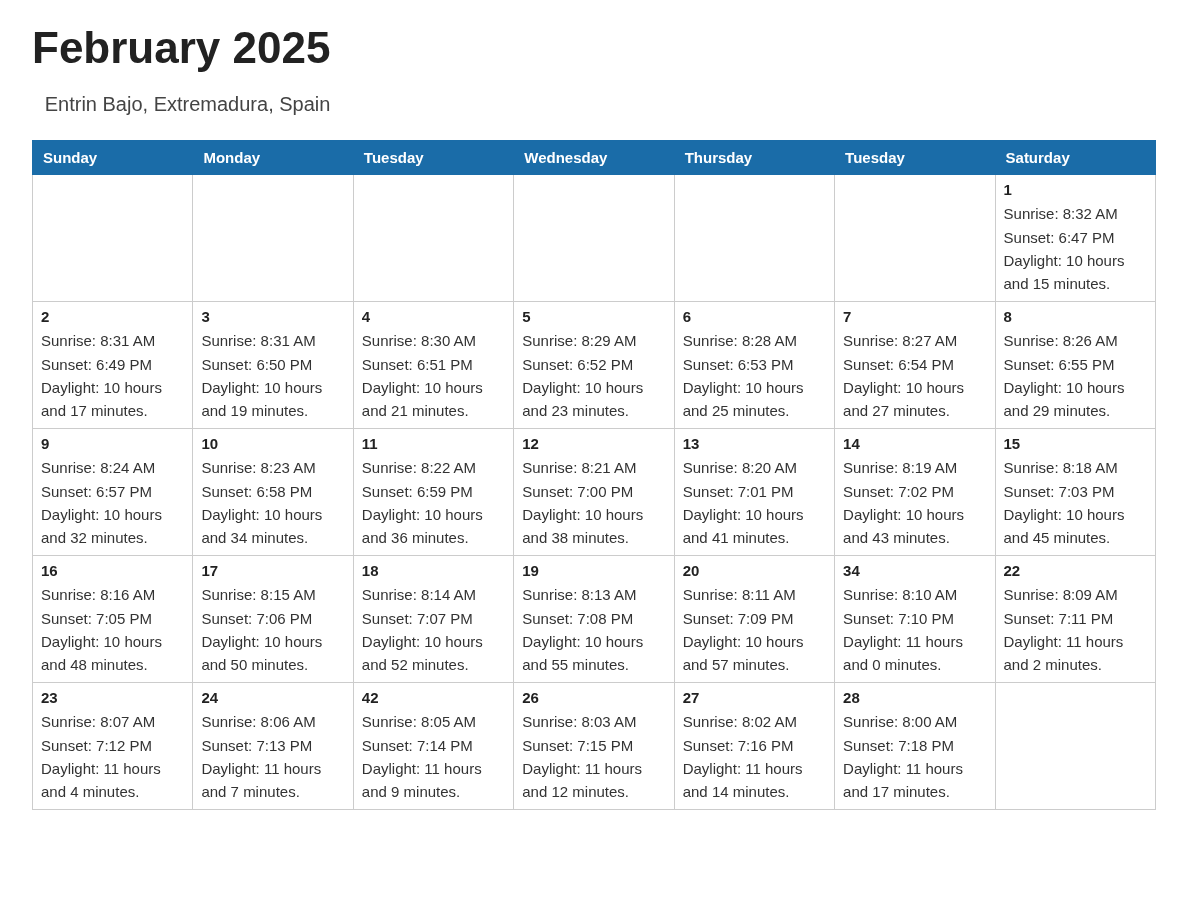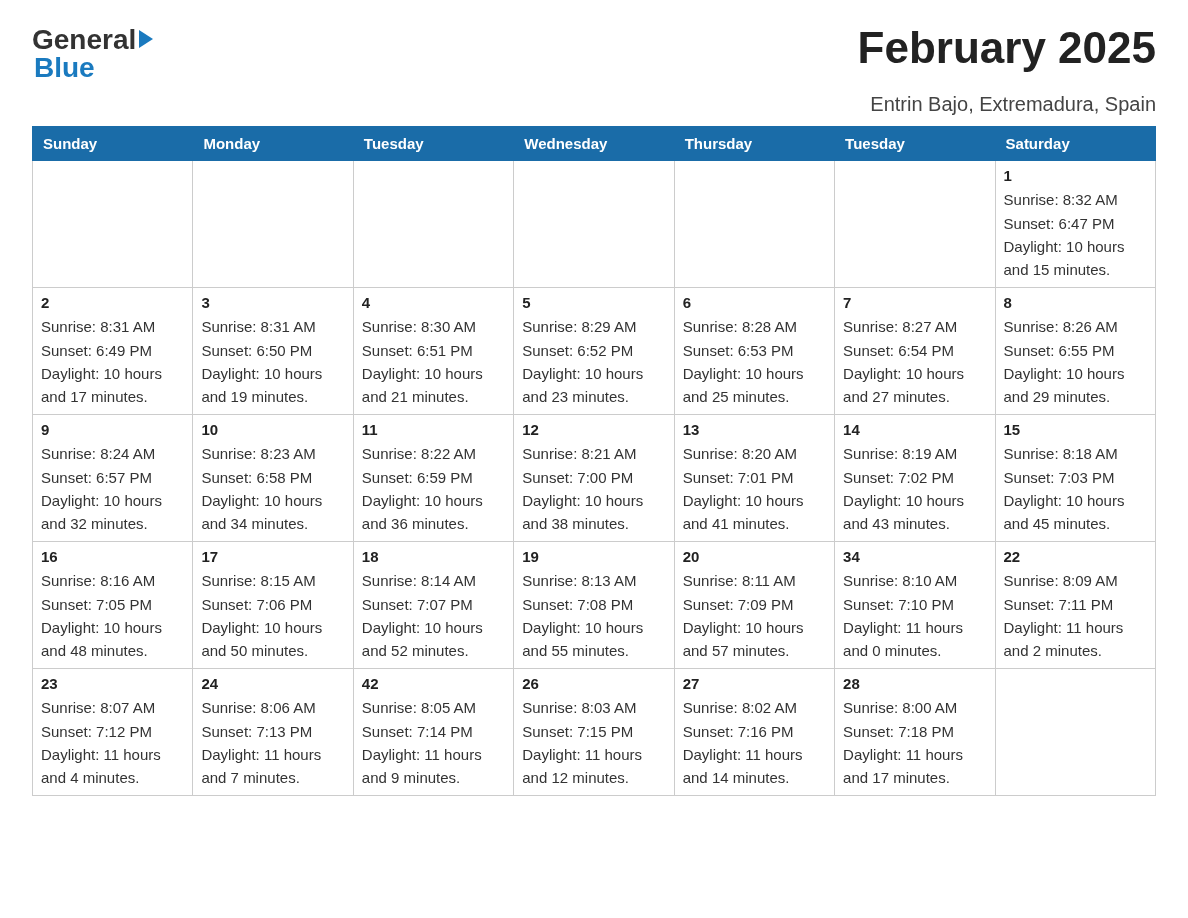--- a/index.html
+++ b/index.html
@@ -31,21 +31,21 @@
       line-height: 1.1;
     }
     .cal-subtitle {
       font-size: 20px;
       color: #444;
       margin-top: 21px;
     }
     .calendar {
       width: 100%;
       border-collapse: collapse;
-      margin-top: 10px;
+      margin-top: 24px;
     }
     .calendar th {
       background-color: #1a6ca8;
       color: #fff;
       font-size: 15px;
       font-weight: 600;
       padding: 8px 10px;
       text-align: left;
       border: 1px solid #1a6ca8;
     }
@@ -106,29 +106,20 @@
       margin-left: 2px;
     }
     .logo-second-line {
       margin-top: -4px;
     }
   </style>
 </head>
 <body>
 
 <div class="header-row">
-  <div class="logo">
-    <div class="logo-wrapper">
-      <span class="logo-text-general">General</span>
-      <span class="logo-arrow"></span>
-    </div>
-    <div class="logo-second-line">
-      <span class="logo-text-blue">Blue</span>
-    </div>
-  </div>
   <div class="title-block">
     <div class="cal-title">February 2025</div>
     <div class="cal-subtitle">Entrin Bajo, Extremadura, Spain</div>
   </div>
 </div>
 
 <table class="calendar">
   <thead>
     <tr>
       <th>Sunday</th>

